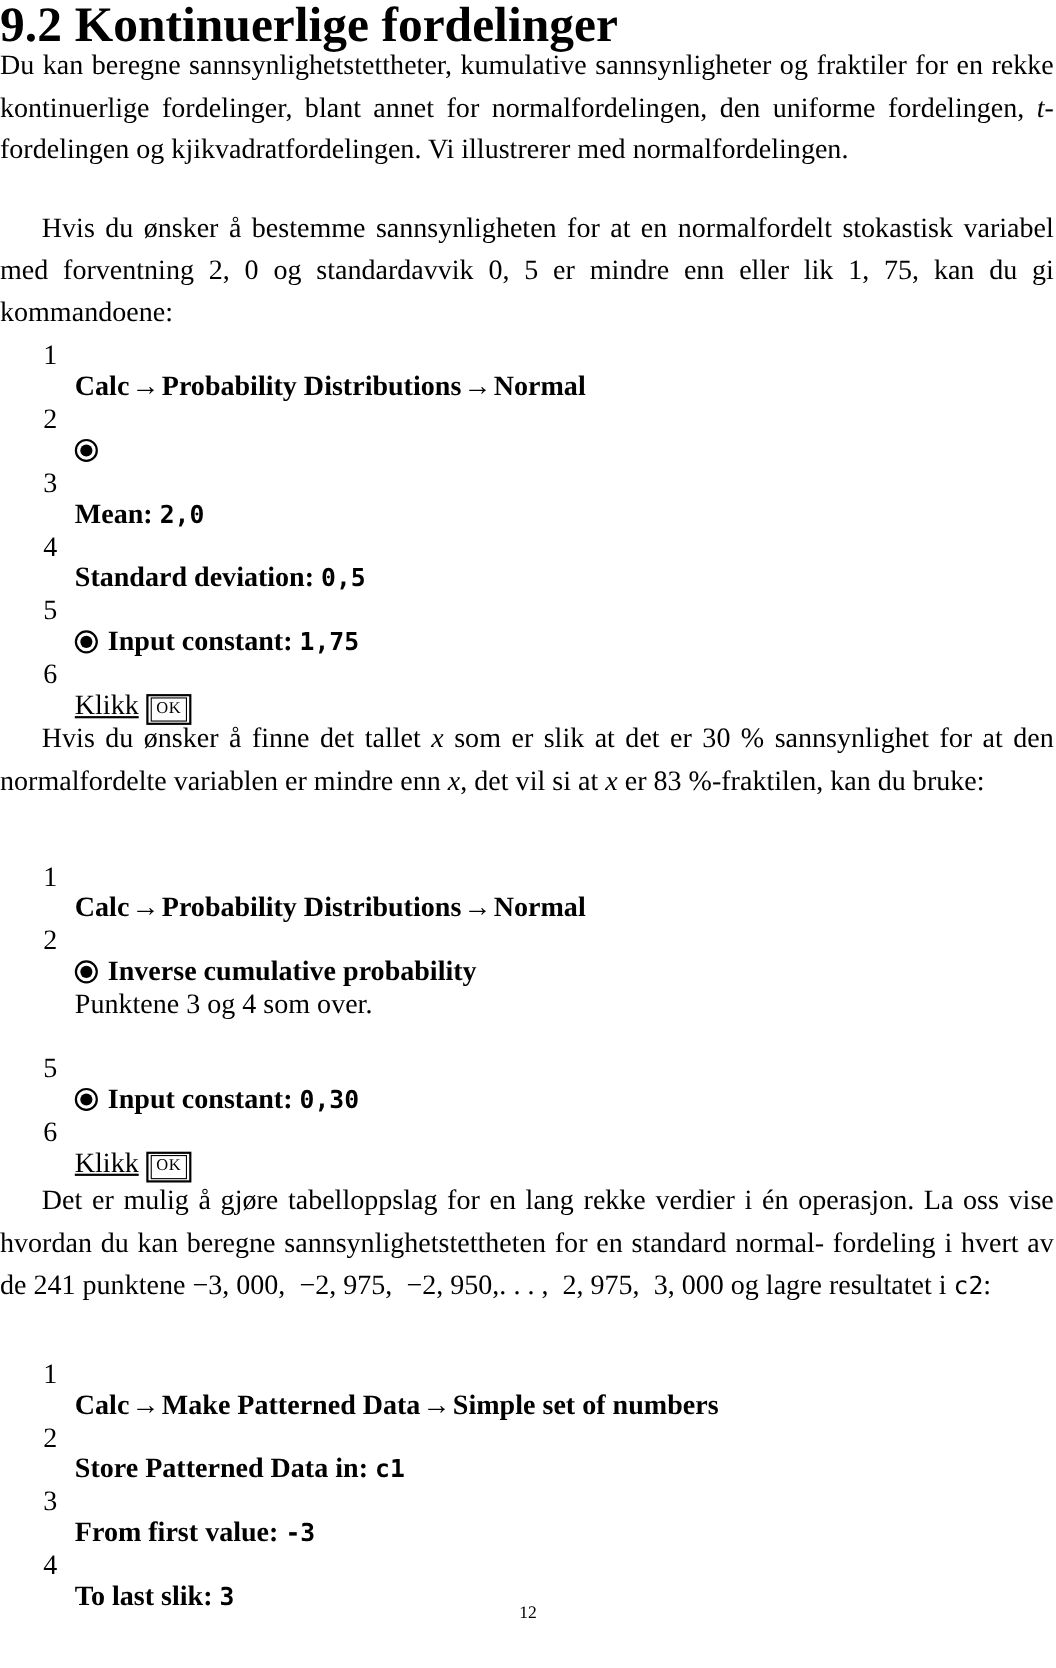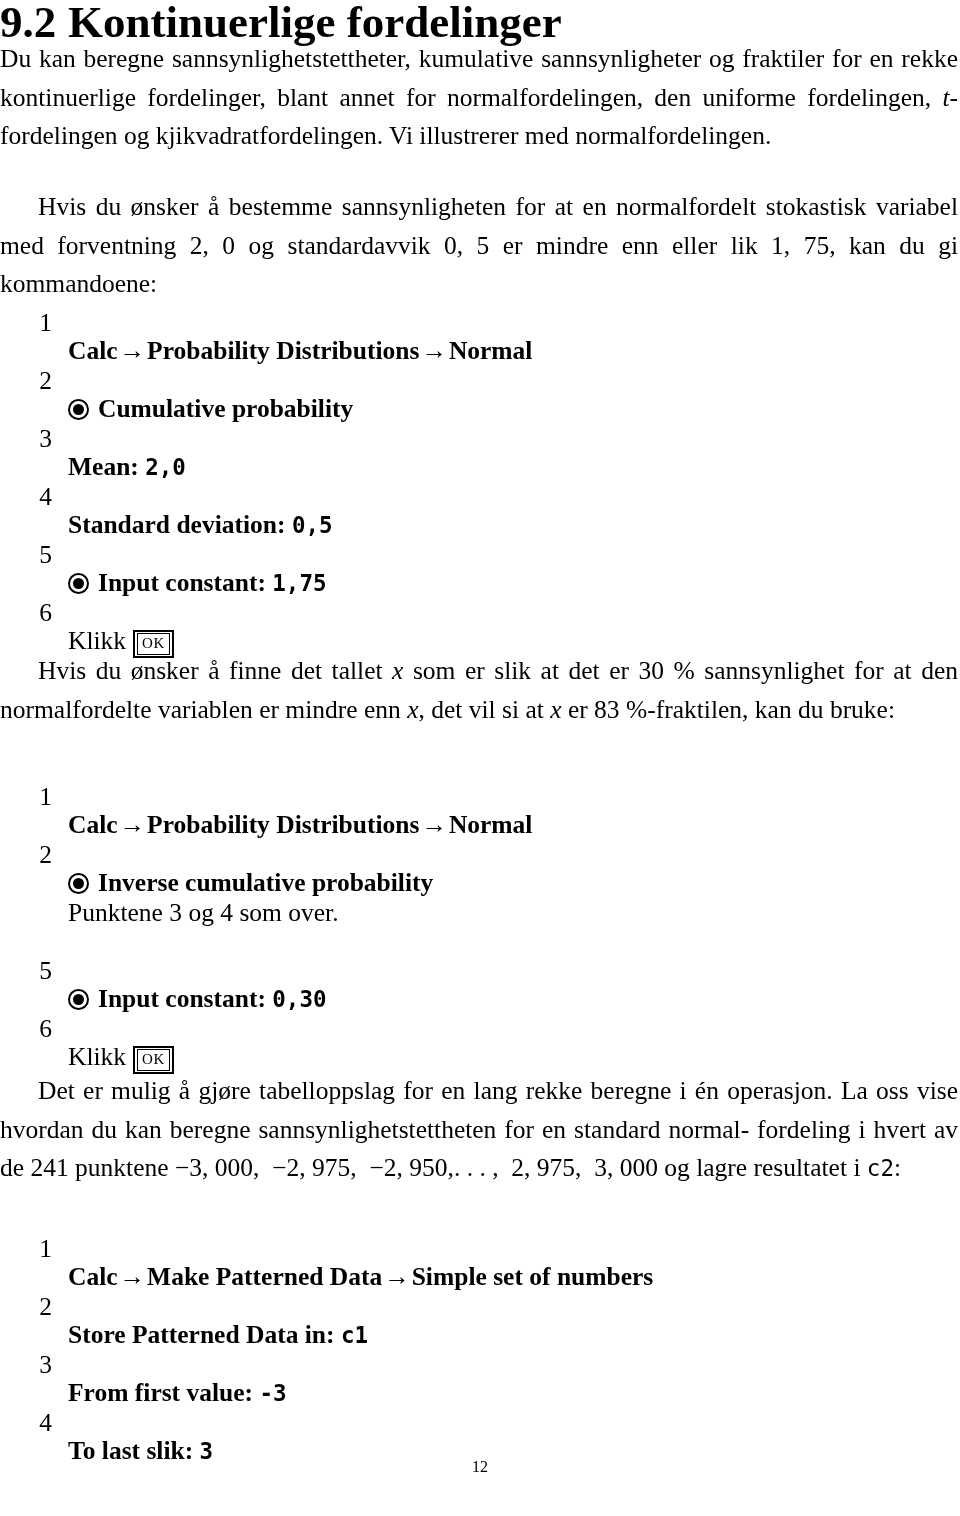--- a/index.html
+++ b/index.html
@@ -91,20 +91,21 @@
     position: absolute;
     left: 68px;
     top: 0px;
     font-size: 25.5px;
     line-height: 34px;
     font-weight: bold;
     margin-top: 28px;
   }
   .step-body.plain {
     font-weight: normal;
+    text-decoration: underline;
   }
   .step-body .cmd {
     font-weight: bold;
   }
   .arrow {
     font-weight: bold;
     padding: 0 2px;
   }
 
   
@@ -197,21 +198,21 @@
 
   <div class="steplist" style="top:306px;">
 
     <div class="step">
       <div class="step-num">1</div>
       <div class="step-body"><span class="cmd">Calc</span><span class="arrow">→</span><span class="cmd">Probability Distributions</span><span class="arrow">→</span><span class="cmd">Normal</span></div>
     </div>
 
     <div class="step">
       <div class="step-num">2</div>
-      <div class="step-body"><span class="radio"></span><span>Cumulative probability</span></div>
+      <div class="step-body"><span class="radio"></span></div>
     </div>
 
     <div class="step">
       <div class="step-num">3</div>
       <div class="step-body"><span>Mean:</span> <span class="mono">2,0</span></div>
     </div>
 
     <div class="step">
       <div class="step-num">4</div>
       <div class="step-body"><span>Standard deviation:</span> <span class="mono">0,5</span></div>
@@ -257,21 +258,21 @@
     </div>
 
     <div class="step">
       <div class="step-num">6</div>
       <div class="step-body plain"><span>Klikk</span><span class="keycap"><span class="keycap-inner">OK</span></span></div>
     </div>
 
   </div>
 
   <div class="para" style="top:1072px;">
-    <span class="indent"></span><span>Det er mulig å gjøre tabelloppslag for en lang rekke beregne i én operasjon. La</span>
+    <span class="indent"></span><span>Det er mulig å gjøre tabelloppslag for en lang rekke verdier i én operasjon. La</span>
     <span>oss vise hvordan du kan beregne sannsynlighetstettheten for en standard normal-</span>
     <span>fordeling i hvert av de 241 punktene </span><span class="num">−3, 000,</span>&nbsp; <span class="num">−2, 975,</span>&nbsp; <span class="num">−2, 950,</span><span class="num">. . . ,</span>&nbsp; <span class="num">2, 975,</span>&nbsp; <span class="num">3, 000</span>
     <span>og lagre resultatet i </span><span class="mono">c2</span><span>:</span>
   </div>
 
   <div class="steplist" style="top:1232px;">
 
     <div class="step">
       <div class="step-num">1</div>
       <div class="step-body"><span class="cmd">Calc</span><span class="arrow">→</span><span class="cmd">Make Patterned Data</span><span class="arrow">→</span><span class="cmd">Simple set of numbers</span></div>

